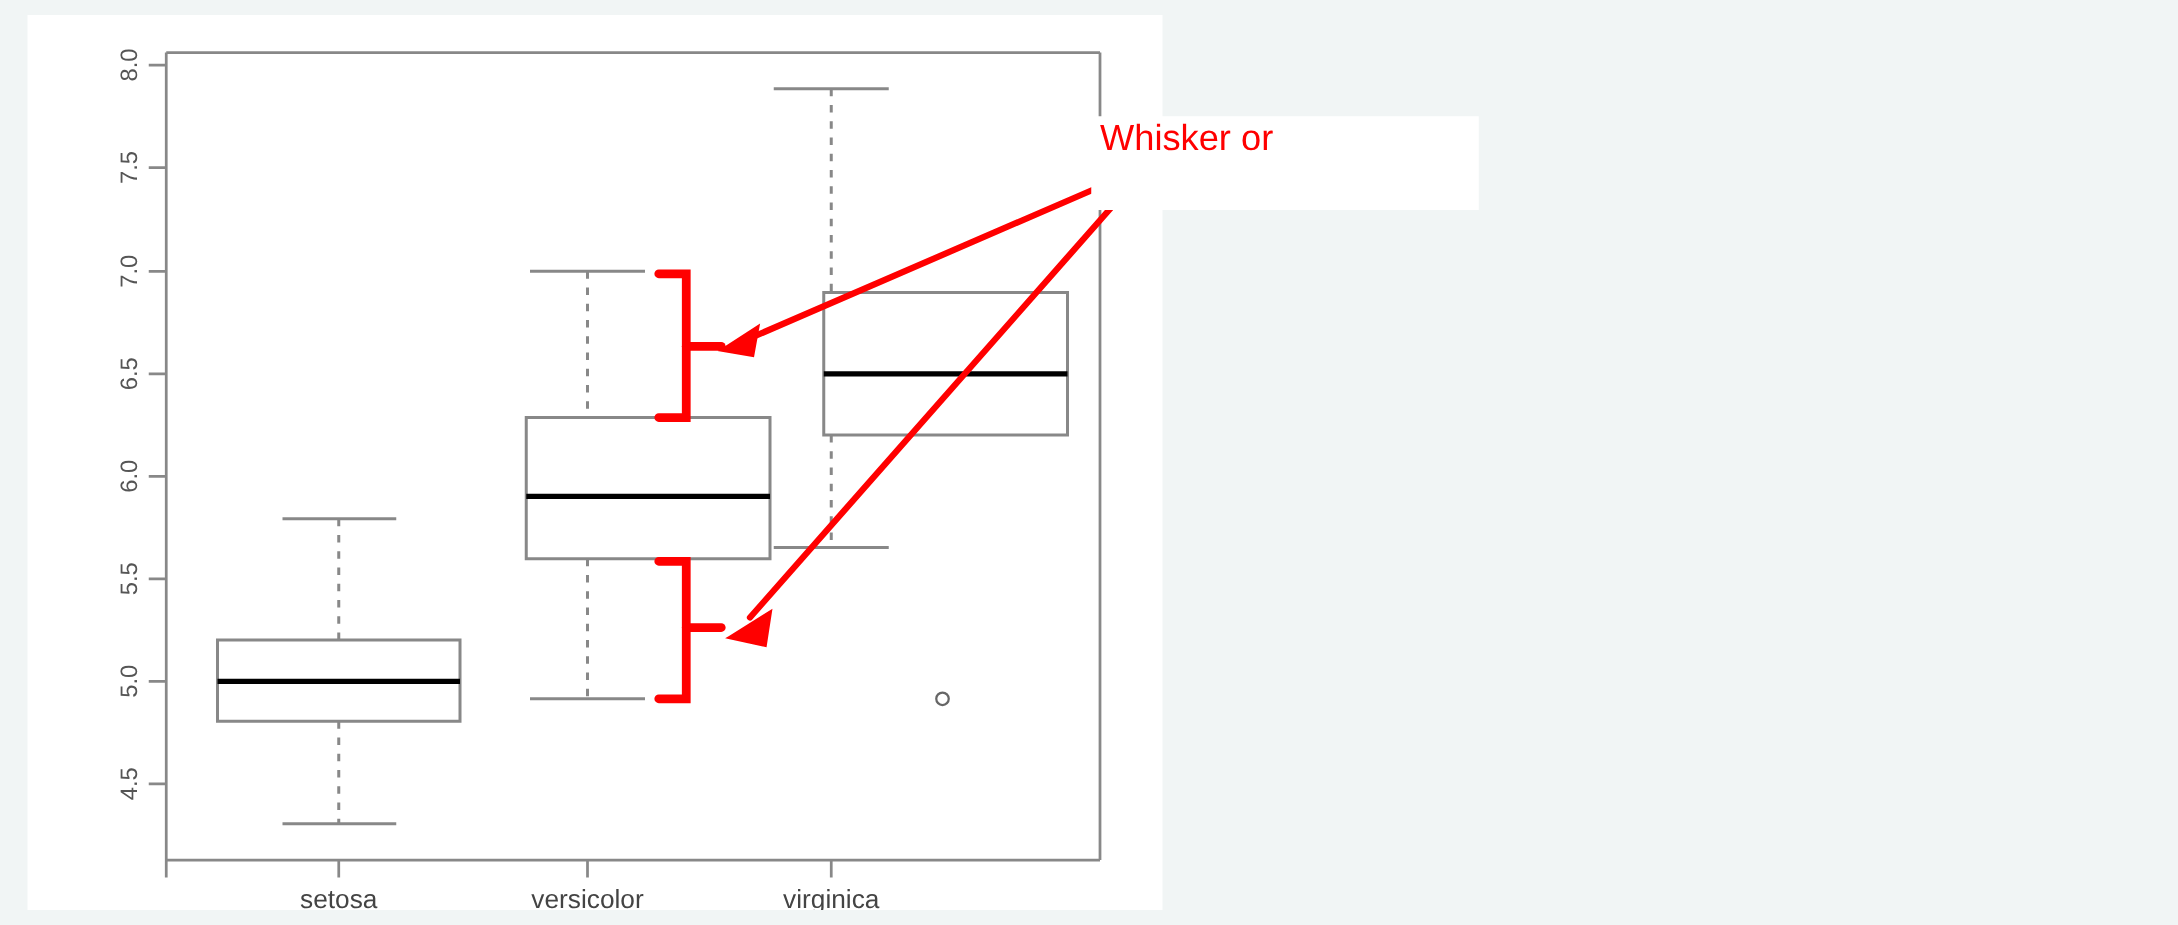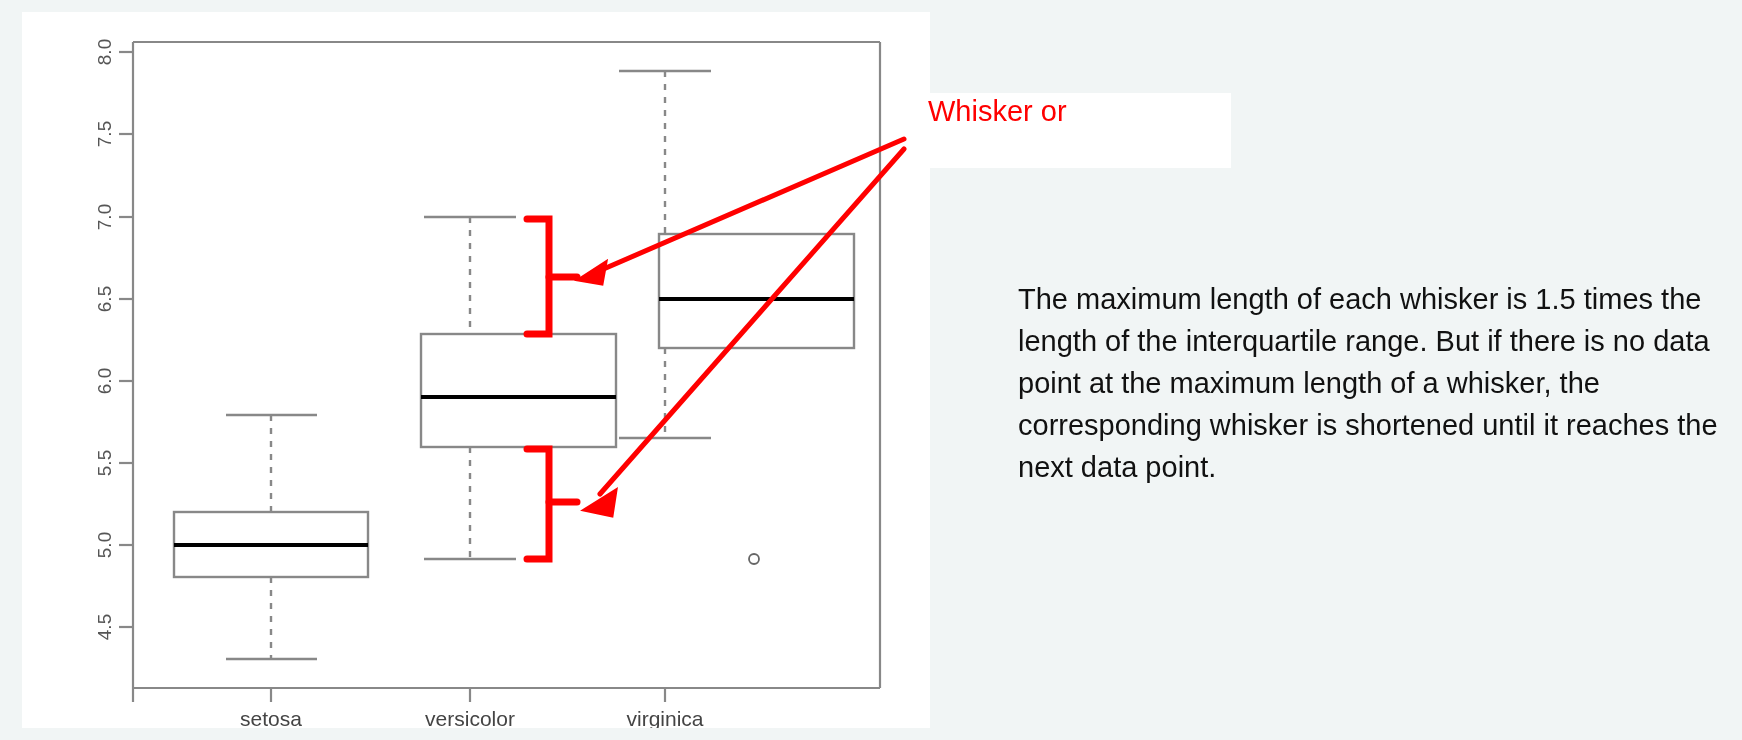--- a/index.html
+++ b/index.html
@@ -36,21 +36,20 @@
   }
   
   #callout {
     position: absolute;
     left: 873px;
     top: 93px;
     width: 310px;
     height: 75px;
     background: #ffffff;
     z-index: 5;
-    margin-left: 48px;
   }
   #callout .line {
     color: #ff0000;
     font-size: 29px;
     line-height: 36px;
     font-family: "Liberation Sans", sans-serif;
     padding-left: 7px;
     white-space: nowrap;
   }
   
@@ -179,15 +178,14 @@
         <path d="M 882 137 L 578 482" stroke="#ff0000" stroke-width="5" stroke-linecap="round" fill="none"></path>
         <path d="M 562 498 L 594 478 L 590 504 Z" fill="#ff0000" stroke="#ff0000" stroke-width="3"></path>
       </g>
     </svg>
   </div>
 
   <div id="callout">
     <div class="line">Whisker or</div>
   </div>
 
-  <div id="description">The maximum length of each whisker is 1.5 times the length of the interquartile range. But if there is no data point at the maximum length of a whisker, the corresponding whisker is shortened until it reaches the next data point.</div>
 
 </div>
 
 </body></html>

